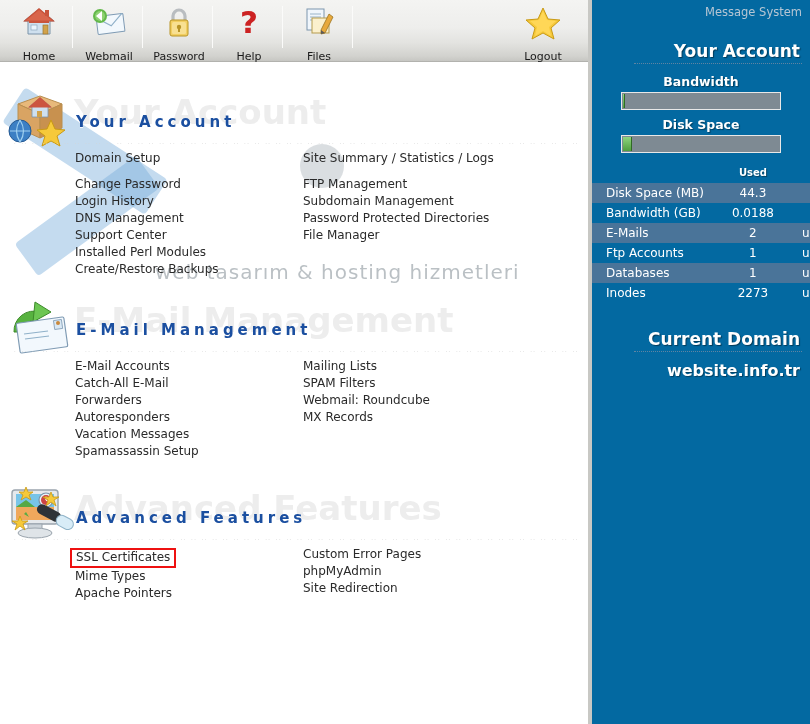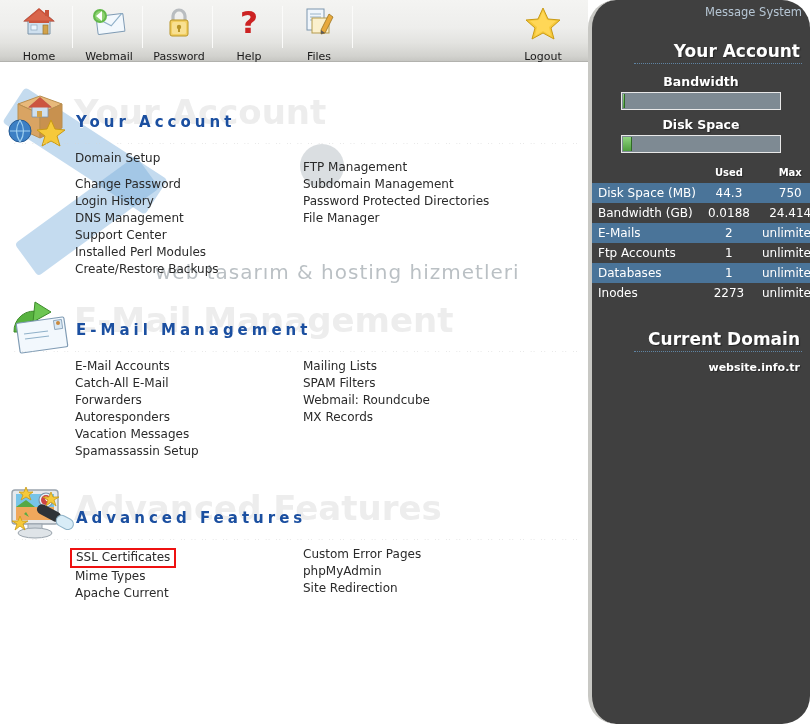--- a/index.html
+++ b/index.html
@@ -176,23 +176,22 @@
     padding: 0px 4px 1px 4px;
     margin-left: -5px;
     line-height: 15px;
   }
 
   
   #sidebar {
     position: absolute;
     right: 0; top: 0;
     width: 222px; height: 724px;
-    background: #404040;
+    background: #0369a1;
     border-left: 4px solid #c8c8c4;
-    border-radius: 28px;
   }
   #sb-msg {
     text-align: right;
     color: #b6c6d4;
     font-size: 11.5px;
     padding: 5px 8px 0 0;
     font-family: "DejaVu Sans", "Liberation Sans", sans-serif;
     cursor: pointer;
   }
   .sb-heading {
@@ -241,30 +240,30 @@
   }
   #sb-table th {
     font-size: 10px;
     font-weight: bold;
     padding: 2px 6px 5px;
     text-align: center;
     text-shadow: 1px 1px 1px rgba(0,0,0,0.4);
   }
   #sb-table th.k { text-align: left; }
   #sb-table td {
-    padding: 3px 6px;
+    padding: 3px 14px;
     text-align: center;
     white-space: nowrap;
   }
   #sb-table td.k { text-align: left; }
   #sb-table tr.alt td { background: #4a7499; }
   .sb-domain {
     text-align: right;
     color: #ffffff;
-    font-size: 11px;
+    font-size: 16px;
     font-weight: bold;
     padding: 6px 10px 0 16px;
     text-shadow: 1px 1px 1px rgba(0,0,0,0.4);
     cursor: pointer;
     font-family: "DejaVu Sans", "Liberation Sans", sans-serif;
   }
   .spacer-lg { height: 26px; }
 </style>
 </head>
 <body>
@@ -391,20 +390,21 @@
             <a class="lnk">Domain Setup</a>
             <div class="gap"></div>
             <a class="lnk">Change Password</a>
             <a class="lnk">Login History</a>
             <a class="lnk">DNS Management</a>
             <a class="lnk">Support Center</a>
             <a class="lnk">Installed Perl Modules</a>
             <a class="lnk">Create/Restore Backups</a>
           </div>
           <div class="rcol">
+            <a class="lnk">Site Summary / Statistics / Logs</a>
             <div class="gap"></div>
             <a class="lnk">FTP Management</a>
             <a class="lnk">Subdomain Management</a>
             <a class="lnk">Password Protected Directories</a>
             <a class="lnk">File Manager</a>
           </div>
         </div>
       </div>
     </div>
 
@@ -468,21 +468,21 @@
         </span>
         <span class="sec-ghost">Advanced Features</span>
         <span class="sec-title">Advanced Features</span>
         <span class="sec-dots">◡◡◡◡◡◡◡◡◡◡◡◡◡◡◡◡◡◡◡◡◡◡◡◡◡◡◡◡◡◡◡◡◡◡◡◡◡◡◡◡◡◡◡◡◡◡◡◡◡◡◡◡◡◡◡◡◡◡◡◡◡◡</span>
       </div>
       <div class="sec-body">
         <div class="col-wrap" style="height:80px;">
           <div class="lcol">
             <a class="lnk highlight-box">SSL Certificates</a>
             <a class="lnk">Mime Types</a>
-            <a class="lnk">Apache Current</a>
+            <a class="lnk">Apache Pointers</a>
           </div>
           <div class="rcol">
             <a class="lnk">Custom Error Pages</a>
             <a class="lnk">phpMyAdmin</a>
             <a class="lnk">Site Redirection</a>
           </div>
         </div>
       </div>
     </div>
 

